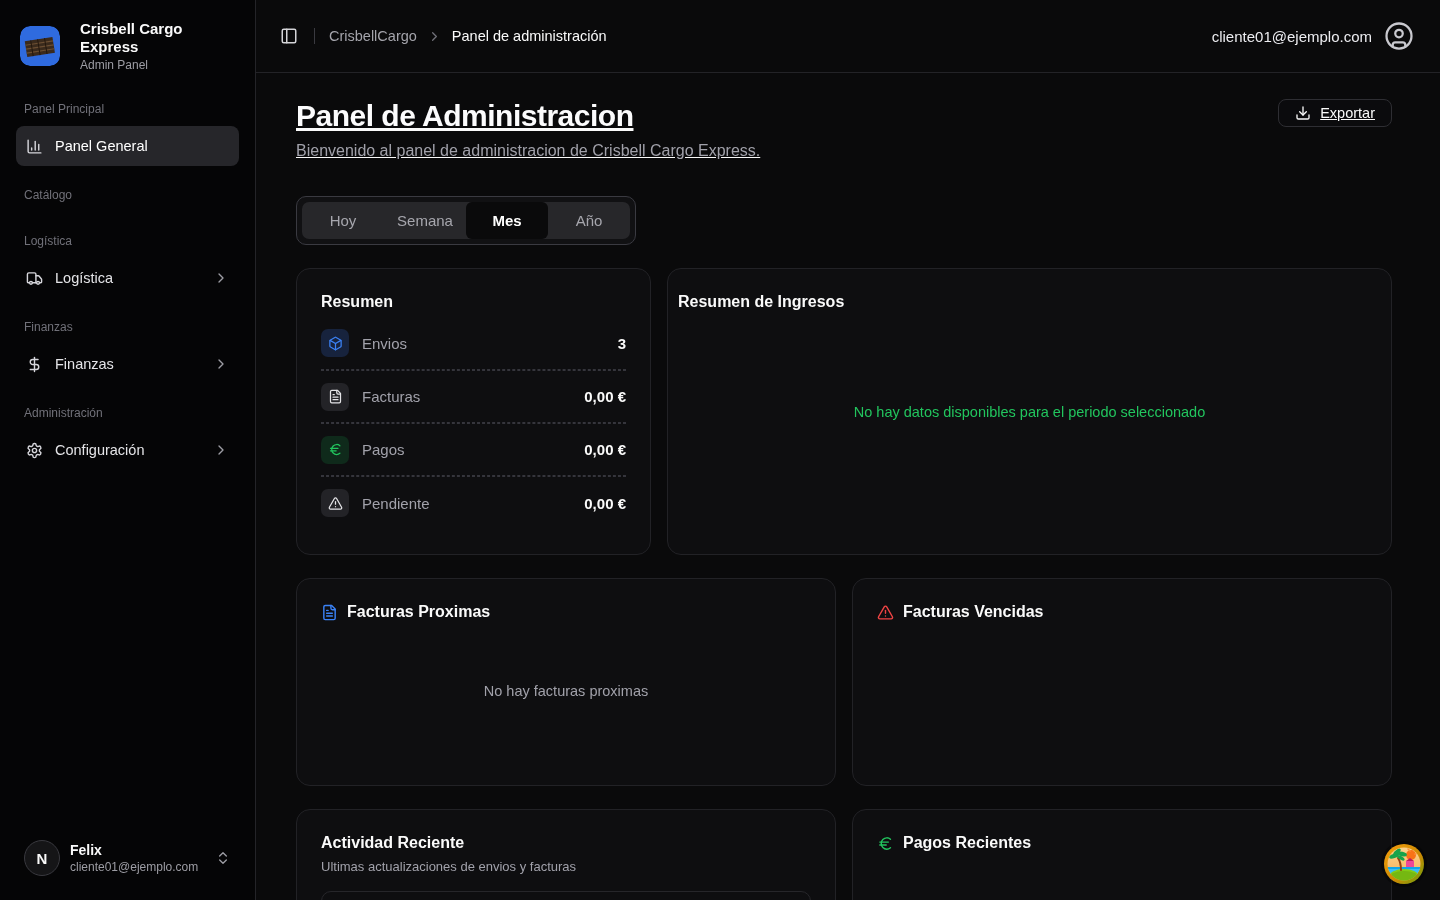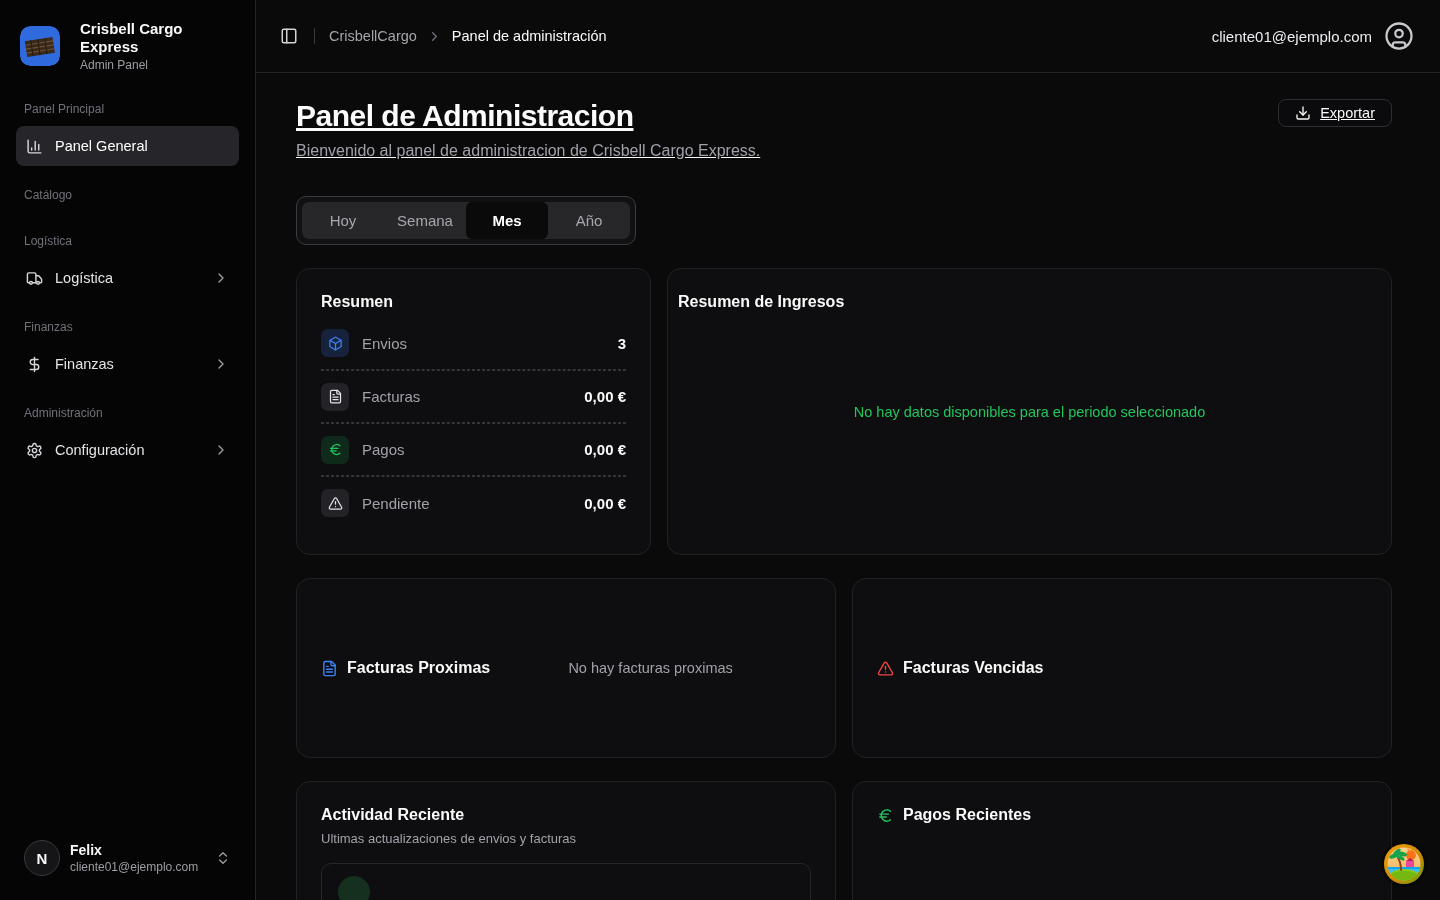--- a/index.html
+++ b/index.html
@@ -103,21 +103,21 @@
   .sum-label { color:#a1a1aa; font-size:15px; flex:1; }
   .sum-value { color:#fafafa; font-size:15px; font-weight:700; }
 
   
   .income-card { height:287px; position:relative;padding-left:10px; }
   .empty-center-abs {
     position:absolute; inset:0; display:flex; align-items:center; justify-content:center;
     color:#22c55e; font-size:14.5px;
   }
   
-  .half-card { height:180px; display:flex; }
+  .half-card { height:208px; display:flex; flex-direction:column; }
   .card-head { display:flex; align-items:center; gap:9px; }
   .card-head .hi-blue  { color:#3b82f6; }
   .card-head .hi-red   { color:#ef4444; }
   .card-head .hi-green { color:#22c55e; }
   .empty-flex { flex:1; display:flex; align-items:center; justify-content:center; color:#a1a1aa; font-size:14.5px; }
 
   
   .tall-card { height:300px; }
   .act-sub { font-size:13px; color:#a1a1aa; margin-top:7px; }
   .act-list { margin-top:17px; }

